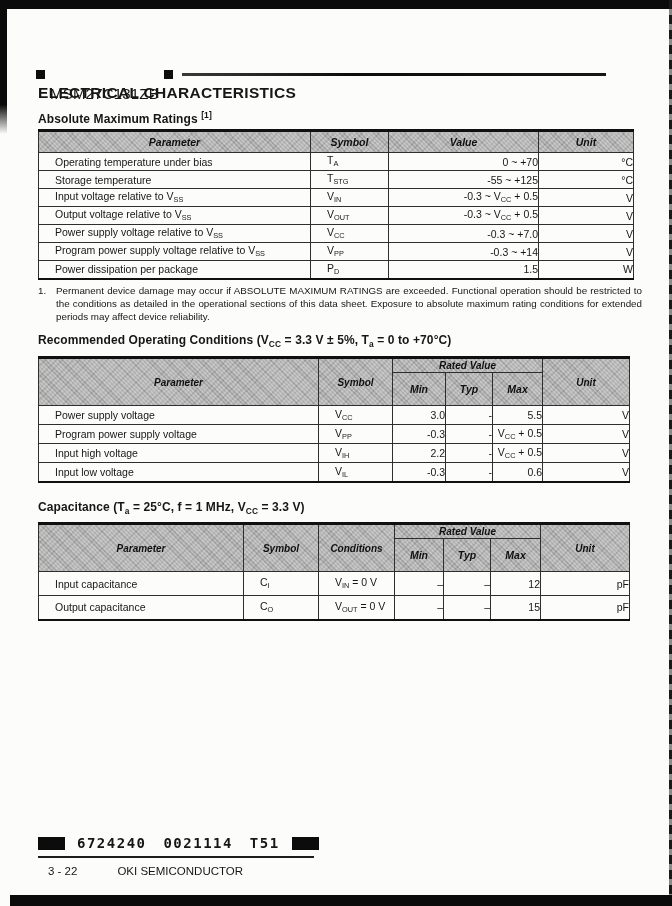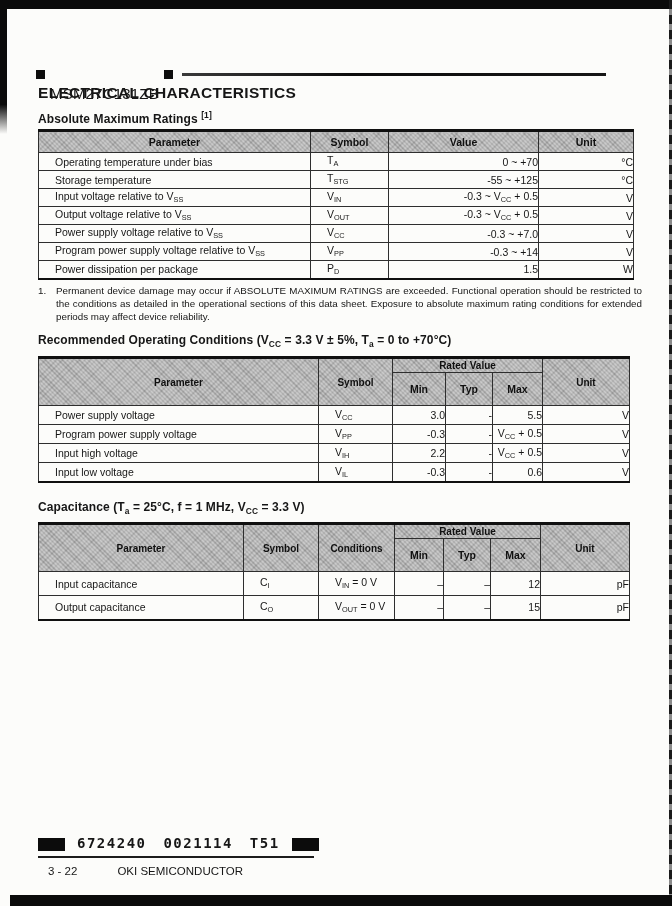--- a/index.html
+++ b/index.html
@@ -38,39 +38,40 @@
   table.dtable { position:absolute; border-collapse:collapse; table-layout:fixed;
                  border-top:3px solid #101010; border-bottom:2px solid #101010; }
   .dtable th, .dtable td { border:1px solid #2e2e2e; font-size:10.5px; overflow:hidden; white-space:nowrap; }
   .dtable th { font-weight:700; text-align:center; color:#101010; }
   .dtable td { font-weight:400; }
   .hatch {
     background-color:#cbcbcb;
     background-image:
       repeating-linear-gradient(45deg, rgba(0,0,0,0.22) 0 1px, rgba(0,0,0,0) 1px 3px),
       repeating-linear-gradient(135deg, rgba(0,0,0,0.14) 0 1px, rgba(0,0,0,0) 1px 4px);
+    font-style: italic;
   }
   .hrow1 th { height:22px; }
   .tier1 th { height:15px; font-size:10px; }
   .tier2 th { height:33px; }
   .t1 tbody td { height:18px; }
   .t2 tbody td { height:19px; }
   .t3 tbody td { height:24px; }
   td.pl { text-align:left; padding-left:16px; }
   td.ctr { text-align:right; }
   sub { font-size:0.7em; vertical-align:-0.3em; }
 
   
   .footnote { position:absolute; left:38px; top:285px; width:604px; display:flex; gap:6px;
               font-size:9.8px; line-height:12.8px; }
   .fn-num { flex:none; width:12px; }
   .fn-text { flex:1; text-align:justify; }
 
   
-  .barcode-row { position:absolute; left:38px; top:835px; display:flex; align-items:flex-end; gap:12px; }
+  .barcode-row { position:absolute; left:38px; top:835px; display:flex; align-items:center; gap:12px; }
   .blob { width:27px; height:13px; background:#0c0c0c; flex:none; }
   .bartext { font-family:"DejaVu Sans Mono","Liberation Mono",monospace; font-weight:700;
              font-size:14px; letter-spacing:1.5px; word-spacing:7px; white-space:nowrap; }
   .bar-underline { position:absolute; left:38px; top:856px; width:276px; height:2px; background:#1c1c1c; }
   .footer-row { position:absolute; left:48px; top:865px; display:flex; gap:40px; font-size:11.5px;align-items:center; }
 </style>
 </head>
 <body>
 
 <div class="edge-top"></div>

